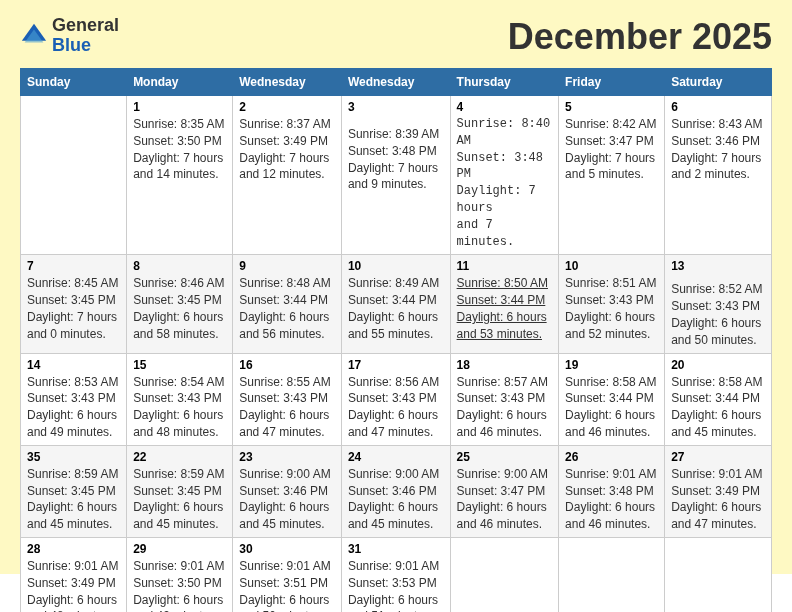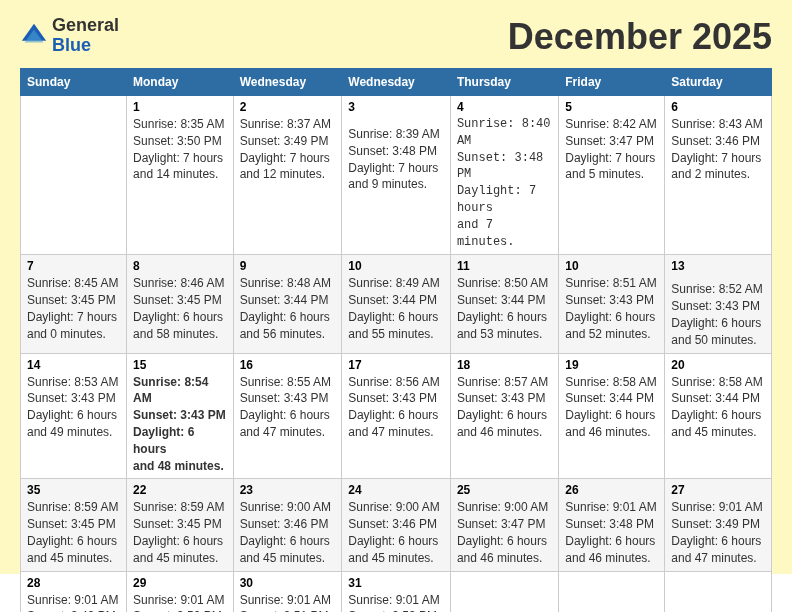--- a/index.html
+++ b/index.html
@@ -196,21 +196,21 @@
           </td>
           <td>
             <span class="cell-day">10</span>
             <div class="cell-info" style="white-space: pre-line;">Sunrise: 8:49 AM
 Sunset: 3:44 PM
 Daylight: 6 hours
 and 55 minutes.</div>
           </td>
           <td>
             <span class="cell-day">11</span>
-            <div class="cell-info" style="white-space: pre-line;">Sunrise: 8:50 AM
+            <div class="cell-info" style="white-space: pre-line; text-decoration: underline;">Sunrise: 8:50 AM
 Sunset: 3:44 PM
 Daylight: 6 hours
 and 53 minutes.</div>
           </td>
           <td>
             <span class="cell-day">10</span>
             <div class="cell-info" style="white-space: pre-line;">Sunrise: 8:51 AM
 Sunset: 3:43 PM
 Daylight: 6 hours
 and 52 minutes.</div>
@@ -226,21 +226,21 @@
         <tr>
           <td>
             <span class="cell-day">14</span>
             <div class="cell-info" style="white-space: pre-line;">Sunrise: 8:53 AM
 Sunset: 3:43 PM
 Daylight: 6 hours
 and 49 minutes.</div>
           </td>
           <td>
             <span class="cell-day">15</span>
-            <div class="cell-info" style="white-space: pre-line; font-weight: bold;">Sunrise: 8:54 AM
+            <div class="cell-info" style="white-space: pre-line;">Sunrise: 8:54 AM
 Sunset: 3:43 PM
 Daylight: 6 hours
 and 48 minutes.</div>
           </td>
           <td>
             <span class="cell-day">16</span>
             <div class="cell-info" style="white-space: pre-line;">Sunrise: 8:55 AM
 Sunset: 3:43 PM
 Daylight: 6 hours
 and 47 minutes.</div>

